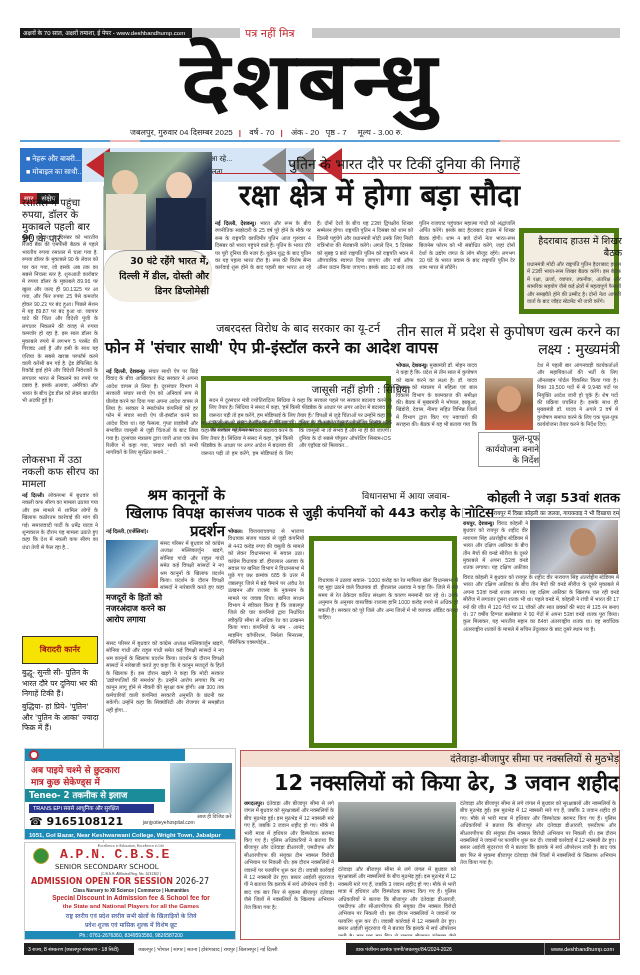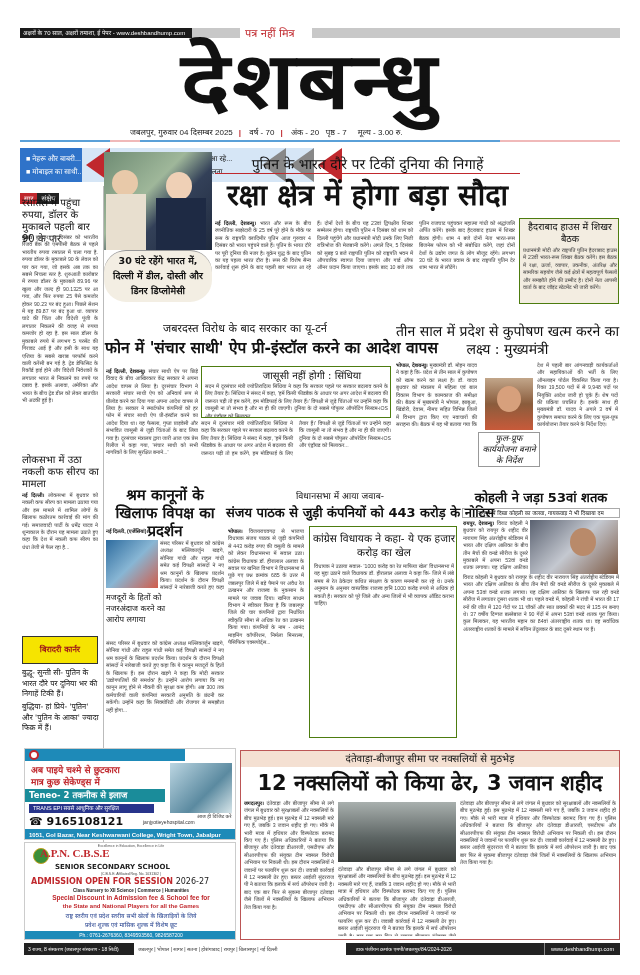--- a/index.html
+++ b/index.html
@@ -14,22 +14,22 @@
   .dateline { left: 130px; top: 126px; width: 400px; height: 12px; font-size:8px; font-family:"Liberation Sans",sans-serif; white-space:nowrap; color:#222; }
   .dateline .sep { color:#c0282d; padding:0 6px; font-weight:bold; }
   .ticker { left: 20px; top: 148px; width: 600px; height: 34px; display:flex; }
   .tk { position:relative; height:34px; font-size:7.2px; color:#111; padding:4px 4px 0 6px; line-height:13px; font-family:"Liberation Sans",sans-serif; white-space:nowrap; overflow:hidden; }
   .tk.blue { background:#2f73c9; color:#fff; }
   .tk.light { background:#d6e6f6; }
   .arrow { width:28px; height:34px; }
   .label-pill { display:inline-block; font-size:7px; padding:1px 4px; color:#fff; font-family:"Liberation Sans",sans-serif; }
   .col { position:absolute; font-size:5.2px; line-height:7.4px; color:#444; text-align:justify; font-family:"Liberation Sans",sans-serif; overflow:hidden; }
   .col b { color:#111; }
-  .hd { position:absolute; font-family:"DejaVu Sans",sans-serif; color:#111; white-space:nowrap; text-align:center; }
-  .box { position:absolute; border:1px solid #4d7c0f; }
+  .hd { position:absolute; font-family:"DejaVu Sans",sans-serif; color:#111; white-space:nowrap; text-align:right; }
+  .box { position:absolute; border:5px solid #4d7c0f;margin-top:10px; }
   .photo { position:absolute; overflow:hidden; }
   .ad { position:absolute; overflow:hidden; }
   .footer { left: 20px; top: 943px; width:600px; height:12px; font-size:6px; font-family:"Liberation Sans",sans-serif; }
 </style>
 </head>
 <body>
 
 <div class="abs topbar">
   <div class="blk">अक्षरों के 70 साल, अक्षरों तमाशा, ई पेपर - www.deshbandhump.com</div>
   <div class="g1"></div>
@@ -118,34 +118,33 @@
   <div class="hd" style="left:16px;top:2px;width:188px;font-size:10px;line-height:13px;">जासूसी नहीं होगी : सिंधिया</div>
   <div class="col" style="left:3px;top:16px;width:183px;height:34px;">सदन में दूरसंचार मंत्री ज्योतिरादित्य सिंधिया ने कहा कि सरकार पहले पर सरकार बदलाव करने के लिए तैयार है। सिंधिया ने संसद में कहा, 'हमें किसी फीडबैक के आधार पर अगर आदेश में बदलाव की जरूरत पड़ी तो हम करेंगे, हम मोडिफाई के लिए तैयार हैं।' विपक्षी से जुड़े चिंताओं पर उन्होंने कहा कि जासूसी ना तो संभव है और ना ही की जाएगी। दुनिया के दो सबसे पॉपुलर ऑपरेटिंग सिस्टम-iOS और एंड्रॉयड को मिलाकर...</div>
 </div>
 <div class="col" style="left:201px;top:420px;width:190px;height:66px;column-count:2;column-gap:6px;">सदन में दूरसंचार मंत्री ज्योतिरादित्य सिंधिया ने कहा कि सरकार पहले पर सरकार बदलाव करने के लिए तैयार है। सिंधिया ने संसद में कहा, 'हमें किसी फीडबैक के आधार पर अगर आदेश में बदलाव की जरूरत पड़ी तो हम करेंगे, हम मोडिफाई के लिए तैयार हैं।' विपक्षी से जुड़े चिंताओं पर उन्होंने कहा कि जासूसी ना तो संभव है और ना ही की जाएगी। दुनिया के दो सबसे पॉपुलर ऑपरेटिंग सिस्टम-iOS और एंड्रॉयड को मिलाकर...</div>
 
 <div class="hd" style="left:395px;top:322px;width:225px;font-size:14px;line-height:18px;white-space:normal;">तीन साल में प्रदेश से कुपोषण खत्म करने का लक्ष्य : मुख्यमंत्री</div>
 <div class="col" style="left:396px;top:362px;width:222px;height:102px;column-count:2;column-gap:60px;"><b>भोपाल, देशबन्धु।</b> <span>मुख्यमंत्री डॉ. मोहन यादव ने कहा है कि- प्रदेश से तीन साल में कुपोषण को खत्म करने का लक्ष्य है। डॉ. यादव बुधवार को मंत्रालय में महिला एवं बाल विकास विभाग के कामकाज की समीक्षा की। बैठक में मुख्यमंत्री ने भोपाल, झाबुआ, खिंडोरी, देवास, नीमच सहित विभिन्न जिलों में विभाग द्वारा किए गए नवाचारों की सराहना की। बैठक में यह भी बताया गया कि देश में पहली बार आंगनवाड़ी कार्यकर्ताओं और सहायिकाओं की भर्ती के लिए ऑनलाइन पोर्टल विकसित किया गया है। रिक्त 19,500 पदों में से 9,948 पदों पर नियुक्ति आदेश जारी हो चुके हैं। शेष पदों की प्रक्रिया प्रचलित है। इसके साथ ही मुख्यमंत्री डॉ. यादव ने अगले 3 वर्ष में कुपोषण समाप्त करने के लिए एक फूल-प्रूफ कार्ययोजना तैयार करने के निर्देश दिए।</span></div>
 <div class="photo" style="left:485px;top:378px;width:48px;height:52px;background:linear-gradient(180deg,#c2a68a 0%,#8a5c3c 50%,#c85a3a 100%);">
   <div style="position:absolute;left:12px;top:8px;width:24px;height:26px;border-radius:50%;background:#d7a07c;"></div>
 </div>
-<div class="hd" style="left:478px;top:432px;width:62px;font-size:8.5px;line-height:11px;white-space:normal;border:1px solid #999;background:#fff;font-style:italic;">फुल-प्रूफ कार्ययोजना बनाने के निर्देश</div>
+<div class="hd" style="left:478px;top:432px;width:62px;font-size:8.5px;line-height:11px;white-space:normal;border:1px solid #999;background:#fff;">फुल-प्रूफ कार्ययोजना बनाने के निर्देश</div>
 
 <div class="hd" style="left:105px;top:486px;width:120px;font-size:15px;line-height:18px;white-space:normal;font-weight:bold;">श्रम कानूनों के खिलाफ विपक्ष का प्रदर्शन</div>
 <div class="col" style="left:106px;top:528px;width:118px;height:12px;"><b>नई दिल्ली, (एजेंसियां)।</b></div>
 <div class="photo" style="left:106px;top:540px;width:52px;height:48px;background:linear-gradient(135deg,#2e6c9f,#88b6d4,#d25c4a);"></div>
 <div class="col" style="left:160px;top:540px;width:64px;height:50px;">संसद परिसर में बुधवार को कांग्रेस अध्यक्ष मल्लिकार्जुन खड़गे, सोनिया गांधी और राहुल गांधी समेत कई विपक्षी सांसदों ने नए श्रम कानूनों के खिलाफ प्रदर्शन किया। प्रदर्शन के दौरान विपक्षी सांसदों ने नारेबाजी करते हुए कहा कि ये कानून मजदूरों के हितों के खिलाफ हैं। इस दौरान खड़गे ने कहा कि मोदी सरकार 'उद्योगपतियों की समर्थक' है। उन्होंने आरोप लगाया कि नए कानून लागू होने से नौकरी की सुरक्षा कम होगी। अब 300 तक कर्मचारियों वाली कंपनियां सरकारी अनुमति के छंटनी कर सकेंगी। उन्होंने कहा कि सिक्योरिटी और रोजगार से समझौता नहीं होगा...</div>
-<div class="hd" style="left:106px;top:592px;width:60px;font-size:8px;line-height:11px;white-space:normal;text-align:left;color:#111;">मजदूरों के हितों को नजरअंदाज करने का आरोप लगाया</div>
+<div class="hd" style="left:106px;top:592px;width:60px;font-size:8px;line-height:11px;white-space:normal;text-align:left;color:#111;font-weight:bold;">मजदूरों के हितों को नजरअंदाज करने का आरोप लगाया</div>
 <div class="col" style="left:106px;top:640px;width:118px;height:96px;">संसद परिसर में बुधवार को कांग्रेस अध्यक्ष मल्लिकार्जुन खड़गे, सोनिया गांधी और राहुल गांधी समेत कई विपक्षी सांसदों ने नए श्रम कानूनों के खिलाफ प्रदर्शन किया। प्रदर्शन के दौरान विपक्षी सांसदों ने नारेबाजी करते हुए कहा कि ये कानून मजदूरों के हितों के खिलाफ हैं। इस दौरान खड़गे ने कहा कि मोदी सरकार 'उद्योगपतियों की समर्थक' है। उन्होंने आरोप लगाया कि नए कानून लागू होने से नौकरी की सुरक्षा कम होगी। अब 300 तक कर्मचारियों वाली कंपनियां सरकारी अनुमति के छंटनी कर सकेंगी। उन्होंने कहा कि सिक्योरिटी और रोजगार से समझौता नहीं होगा...</div>
 
 <div class="hd" style="left:230px;top:490px;width:220px;font-size:9px;line-height:12px;">विधानसभा में आया जवाब-</div>
 <div class="hd" style="left:226px;top:505px;width:230px;font-size:13px;line-height:16px;font-weight:bold;">संजय पाठक से जुड़ी कंपनियों को 443 करोड़ के नोटिस</div>
 <div class="col" style="left:228px;top:528px;width:76px;height:208px;"><b>भोपाल।</b> <span>विजयराघवगढ़ से भाजपा विधायक संजय पाठक से जुड़ी कंपनियों से 443 करोड़ रुपए की वसूली के मामले को लेकर विधानसभा में सवाल उठा। कांग्रेस विधायक डॉ. हीरालाल अलावा के सवाल पर खनिज विभाग ने विधानसभा में पूछे गए प्रश्न क्रमांक 685 के उत्तर में जबलपुर जिले में बड़े पैमाने पर अवैध रेत उत्खनन और राजस्व के नुकसान के मामले पर जवाब दिया। खनिज साधन विभाग ने स्वीकार किया है कि जबलपुर जिले की चार कंपनियों द्वारा निर्धारित स्वीकृति सीमा से अधिक रेत का उत्खनन किया गया। कंपनियों के नाम - आनंद माइनिंग कॉर्पोरेशन, निर्मला मिनरल्स, पैसिफिक एक्सपोर्ट्स...</span></div>
 <div class="box" style="left:309px;top:526px;width:148px;height:212px;">
-  <div class="hd" style="left:2px;top:4px;width:144px;font-size:10.5px;line-height:14px;white-space:normal;">कांग्रेस विधायक ने कहा- ये एक हजार करोड़ का खेल</div>
   <div class="col" style="left:4px;top:36px;width:140px;height:172px;">विधायक ने उठाया सवाल- '1000 करोड़ का रेत माफिया खेल' विधानसभा में यह मुद्दा उठाने वाले विधायक डॉ. हीरालाल अलावा ने कहा कि- जिले में लंबे समय से रेत ठेकेदार कथित संरक्षण के कारण मनमानी कर रहे थे। उनके अनुमान के अनुसार वास्तविक राजस्व हानि 1000 करोड़ रुपये से अधिक हो सकती है। सरकार को पूरे जिले और अन्य जिलों में भी व्यापक ऑडिट कराना चाहिए।</div>
 </div>
 
 <div class="hd" style="left:462px;top:490px;width:158px;font-size:13px;line-height:16px;font-weight:bold;">कोहली ने जड़ा 53वां शतक</div>
 <div class="hd" style="left:462px;top:508px;width:158px;font-size:5.5px;line-height:8px;border:1px solid #aaa;">रायपुर में दिखा कोहली का जलवा, गायकवाड़ ने भी दिखाया दम</div>
 <div class="col" style="left:463px;top:520px;width:65px;height:52px;"><b>रायपुर, देशबन्धु।</b> <span>विराट कोहली ने बुधवार को रायपुर के शहीद वीर नारायण सिंह अंतर्राष्ट्रीय स्टेडियम में भारत और दक्षिण अफ्रीका के बीच तीन मैचों की वनडे सीरीज के दूसरे मुकाबले में अपना 53वां वनडे शतक लगाया। यह दक्षिण अफ्रीका के खिलाफ चल रही वनडे सीरीज में लगातार दूसरा शतक भी था। पहले वनडे में, कोहली ने रांची में भारत की 17 रनों की जीत में 120 गेंदों पर 11 चौकों और सात छक्कों की मदद से 135 रन बनाए थे। 37 वर्षीय दिग्गज बल्लेबाज ने 90 गेंदों में अपना 53वां वनडे शतक पूरा किया। कुल मिलाकर, यह भारतीय महान का 84वां अंतरराष्ट्रीय शतक था। वह सर्वाधिक अंतरराष्ट्रीय शतकों के मामले में सचिन तेंदुलकर के बाद दूसरे स्थान पर हैं।</span></div>
 <div class="photo" style="left:530px;top:520px;width:88px;height:54px;background:linear-gradient(135deg,#5a6170,#c4c8d0 50%,#7e5a44);">
   <div style="position:absolute;left:40px;top:8px;width:26px;height:28px;border-radius:50%;background:#b98a6a;"></div>
 </div>
 <div class="col" style="left:463px;top:574px;width:156px;height:162px;">विराट कोहली ने बुधवार को रायपुर के शहीद वीर नारायण सिंह अंतर्राष्ट्रीय स्टेडियम में भारत और दक्षिण अफ्रीका के बीच तीन मैचों की वनडे सीरीज के दूसरे मुकाबले में अपना 53वां वनडे शतक लगाया। यह दक्षिण अफ्रीका के खिलाफ चल रही वनडे सीरीज में लगातार दूसरा शतक भी था। पहले वनडे में, कोहली ने रांची में भारत की 17 रनों की जीत में 120 गेंदों पर 11 चौकों और सात छक्कों की मदद से 135 रन बनाए थे। 37 वर्षीय दिग्गज बल्लेबाज ने 90 गेंदों में अपना 53वां वनडे शतक पूरा किया। कुल मिलाकर, यह भारतीय महान का 84वां अंतरराष्ट्रीय शतक था। वह सर्वाधिक अंतरराष्ट्रीय शतकों के मामले में सचिन तेंदुलकर के बाद दूसरे स्थान पर हैं।</div>
@@ -168,22 +167,22 @@
   <div style="position:absolute;left:145px;top:14px;width:62px;height:50px;background:linear-gradient(135deg,#bcd6e2,#5b8aa0 60%,#d8e6ea);"></div>
   <div style="position:absolute;left:4px;top:66px;font-size:11px;font-weight:bold;color:#111;font-family:'DejaVu Sans',sans-serif;white-space:nowrap;">☎ <span>9165108121</span></div>
   <div style="position:absolute;left:118px;top:70px;font-size:5px;color:#333;font-family:'Liberation Sans',sans-serif;white-space:nowrap;">janjyotieyehospital.com</div>
   <div style="position:absolute;left:172px;top:64px;font-size:5px;color:#333;font-family:'Liberation Sans',sans-serif;white-space:nowrap;">आज ही विजिट करें</div>
   <div style="position:absolute;left:0;top:80px;width:212px;height:12px;background:#1e8ab8;color:#fff;font-size:6px;padding-left:4px;line-height:12px;font-family:'Liberation Sans',sans-serif;white-space:nowrap;font-weight:bold;">1051, Gol Bazar, Near Keshwarwani College, Wright Town, Jabalpur</div>
 </div>
 
 <div class="ad" style="left:24px;top:842px;width:212px;height:98px;background:#fff;border:1px solid #ccc;">
   <div style="position:absolute;left:0;top:1px;width:212px;text-align:center;font-size:3.5px;color:#555;font-family:'Liberation Sans',sans-serif;">Excellence in Education, Excellence in Life</div>
   <div style="position:absolute;left:8px;top:5px;width:16px;height:16px;border-radius:50%;background:#3a8f3a;border:1px solid #c0a020;"></div>
-  <div style="position:absolute;left:15px;top:4px;font-size:11px;font-weight:bold;color:#c0282d;font-family:Liberation Serif, serif;white-space:nowrap;">A.P.N. C.B.S.E</div>
-  <div style="position:absolute;left:30px;top:20px;font-size:7px;font-weight:bold;color:#222;font-family:'DejaVu Sans',sans-serif;white-space:nowrap;">SENIOR SECONDARY SCHOOL</div>
+  <div style="position:absolute;left:35px;top:4px;font-size:13px;font-weight:bold;color:#c0282d;font-family:Liberation Mono, monospace;white-space:nowrap;">A.P.N. C.B.S.E</div>
+  <div style="position:absolute;left:30px;top:20px;font-size:7px;font-weight:normal;color:#222;font-family:'DejaVu Sans',sans-serif;white-space:nowrap;">SENIOR SECONDARY SCHOOL</div>
   <div style="position:absolute;left:0;top:29px;width:212px;text-align:center;font-size:3.5px;color:#444;font-family:'Liberation Sans',sans-serif;">(C.B.S.E. Affiliated Reg. No. 1031302 )</div>
   <div style="position:absolute;left:6px;top:34px;font-size:8px;font-weight:bold;color:#c0282d;font-family:'DejaVu Sans',sans-serif;white-space:nowrap;"><span>ADMISSION OPEN FOR SESSION</span> <span style="color:#222;font-weight:normal">2026-27</span></div>
   <div style="position:absolute;left:0;top:45px;width:212px;text-align:center;font-size:4.5px;color:#222;font-weight:bold;font-family:'Liberation Sans',sans-serif;">Class Nursery to XII  Science | Commerce | Humanities</div>
   <div style="position:absolute;left:0;top:51px;width:212px;text-align:center;font-size:6.5px;color:#c0282d;font-weight:bold;font-family:'Liberation Sans',sans-serif;white-space:nowrap;">Special Discount in Admission fee &amp; School fee for</div>
   <div style="position:absolute;left:0;top:60px;width:212px;text-align:center;font-size:6px;color:#c0282d;font-weight:bold;font-family:'Liberation Sans',sans-serif;white-space:nowrap;">the State and National Players for all the Games</div>
   <div style="position:absolute;left:0;top:69px;width:212px;text-align:center;font-size:6px;color:#1d3a8a;font-family:'DejaVu Sans',sans-serif;white-space:nowrap;">राष्ट्र स्तरीय एवं प्रदेश स्तरीय सभी खेलों के खिलाड़ियों के लिये</div>
   <div style="position:absolute;left:0;top:78px;width:212px;text-align:center;font-size:6px;color:#1d3a8a;font-family:'DejaVu Sans',sans-serif;white-space:nowrap;">प्रवेश शुल्क एवं मासिक शुल्क में विशेष छूट</div>
   <div style="position:absolute;left:0;top:88px;width:212px;height:9px;background:#1e8ab8;color:#fff;text-align:center;font-size:5px;line-height:9px;font-family:'Liberation Sans',sans-serif;white-space:nowrap;">Ph.: 0761-2676360, 8349593560, 9826587200</div>
 </div>
 

